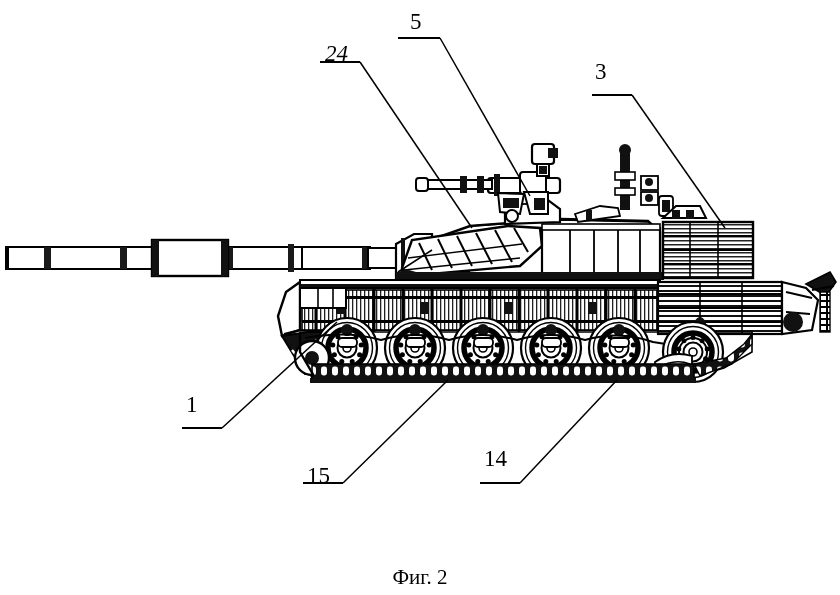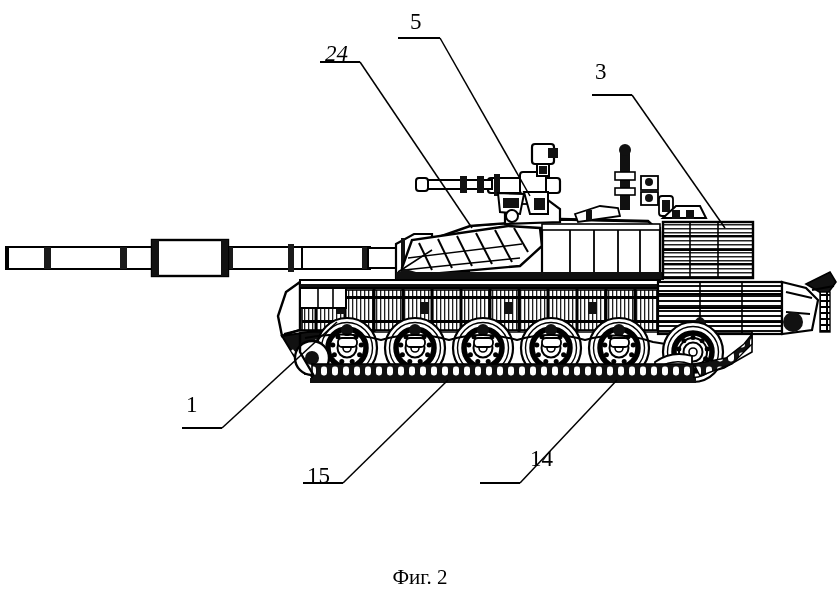--- a/index.html
+++ b/index.html
@@ -332,17 +332,17 @@
       <line x1="303" y1="483" x2="343" y2="483"></line>
       <line x1="480" y1="483" x2="520" y2="483"></line>
     </g>
   </svg>
 
   <div class="ref-label" style="left:325px;top:42px;font-style:italic;">24</div>
   <div class="ref-label" style="left:410px;top:10px;">5</div>
   <div class="ref-label" style="left:595px;top:60px;">3</div>
   <div class="ref-label" style="left:186px;top:393px;">1</div>
   <div class="ref-label" style="left:307px;top:464px;">15</div>
-  <div class="ref-label" style="left:484px;top:447px;margin-left:46px;">14</div>
+  <div class="ref-label" style="left:484px;top:447px;">14</div>
 
   <div class="fig-caption" style="top:565px;font-family:Liberation Serif, serif;">Фиг. 2</div>
 
 </div>
 
 </body></html>

